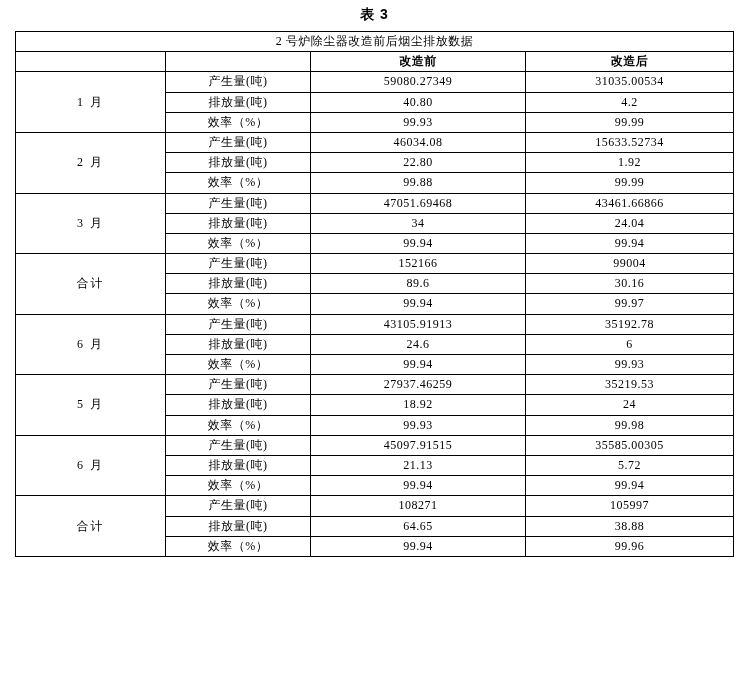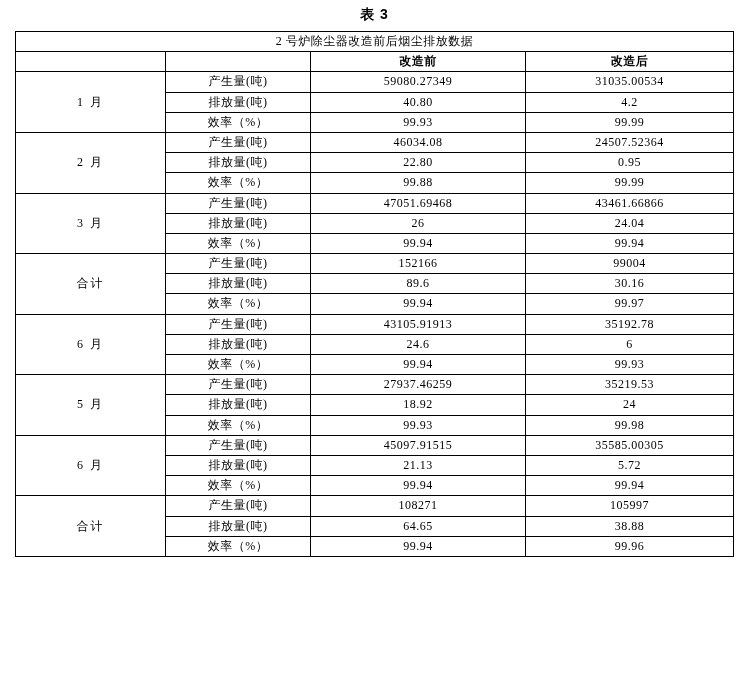--- a/index.html
+++ b/index.html
@@ -117,42 +117,42 @@
       <tr>
         <td class="metric">效率（%）</td>
         <td class="val">99.93</td>
         <td class="val">99.99</td>
       </tr>
 
       <tr>
         <td class="month" rowspan="3">2 月</td>
         <td class="metric">产生量(吨)</td>
         <td class="val">46034.08</td>
-        <td class="val">24507.52364</td>
+        <td class="val">15633.52734</td>
       </tr>
       <tr>
         <td class="metric">排放量(吨)</td>
         <td class="val">22.80</td>
-        <td class="val">0.95</td>
+        <td class="val">1.92</td>
       </tr>
       <tr>
         <td class="metric">效率（%）</td>
         <td class="val">99.88</td>
         <td class="val">99.99</td>
       </tr>
 
       <tr>
         <td class="month" rowspan="3">3 月</td>
         <td class="metric">产生量(吨)</td>
         <td class="val">47051.69468</td>
         <td class="val">43461.66866</td>
       </tr>
       <tr>
         <td class="metric">排放量(吨)</td>
-        <td class="val">26</td>
+        <td class="val">34</td>
         <td class="val">24.04</td>
       </tr>
       <tr>
         <td class="metric">效率（%）</td>
         <td class="val">99.94</td>
         <td class="val">99.94</td>
       </tr>
 
       <tr>
         <td class="month" rowspan="3">合计</td>

